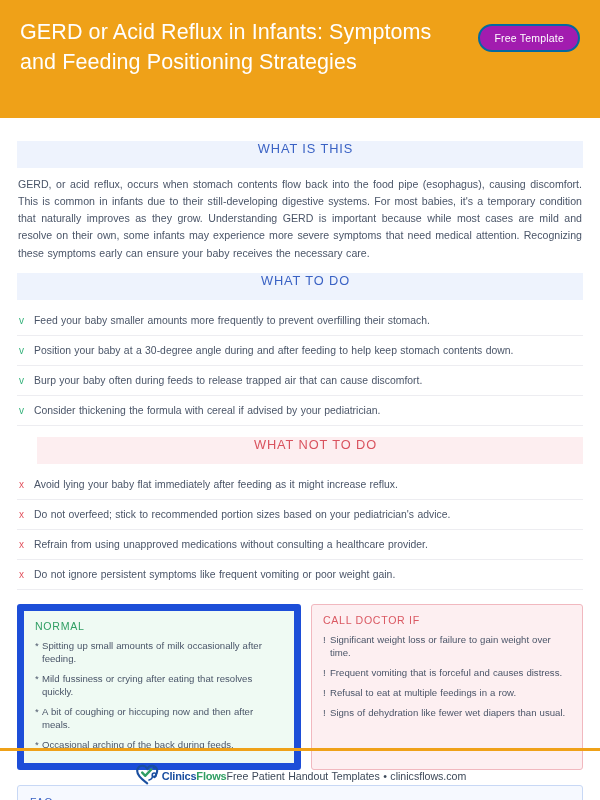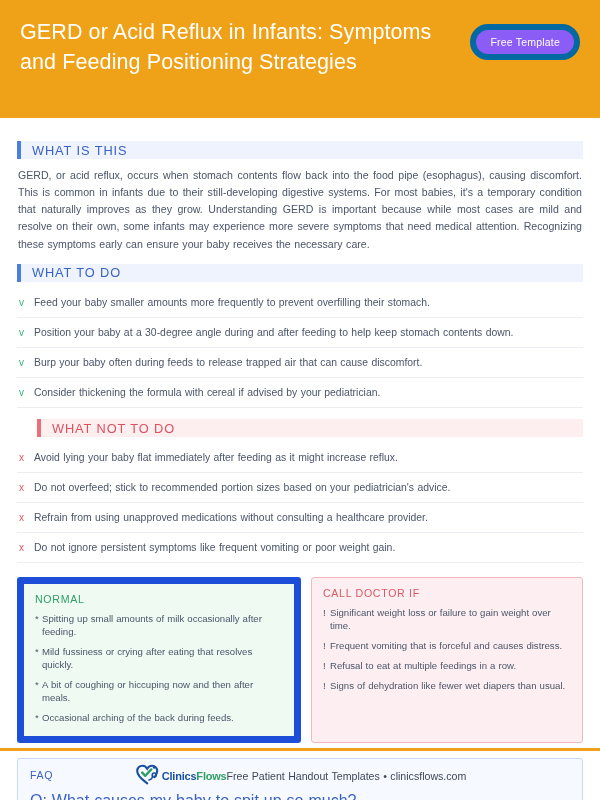--- a/index.html
+++ b/index.html
@@ -39,41 +39,42 @@
     color: #ffffff;
     font-size: 21.5px;
     line-height: 1.38;
     font-weight: 400;
     max-width: 420px;
     letter-spacing: 0.1px;
   }
   .badge {
     flex: none;
     margin-top: 6px;
-    border: 6px solid #0369a1;
-    background: #8b5cf6;
+    border: 2px solid #0369a1;
+    background: #a21caf;
     color: #ffffff;
     font-size: 10.5px;
     padding: 6px 14px;
     border-radius: 20px;
     white-space: nowrap;
     letter-spacing: 0.2px;
   }
 
   
   .content {
     padding: 12px 17px 0 17px;
   }
 
   .section-head {
     display: flex;
     align-items: center;
-    height: 18px;
+    height: 27px;
     margin-top: 11px;
     margin-bottom: 6px;
+    flex-direction: column;
   }
   .section-head .bar {
     width: 4px;
     align-self: stretch;
     flex: none;
   }
   .section-head .label {
     font-size: 12.8px;
     letter-spacing: 0.9px;
     padding-left: 11px;

